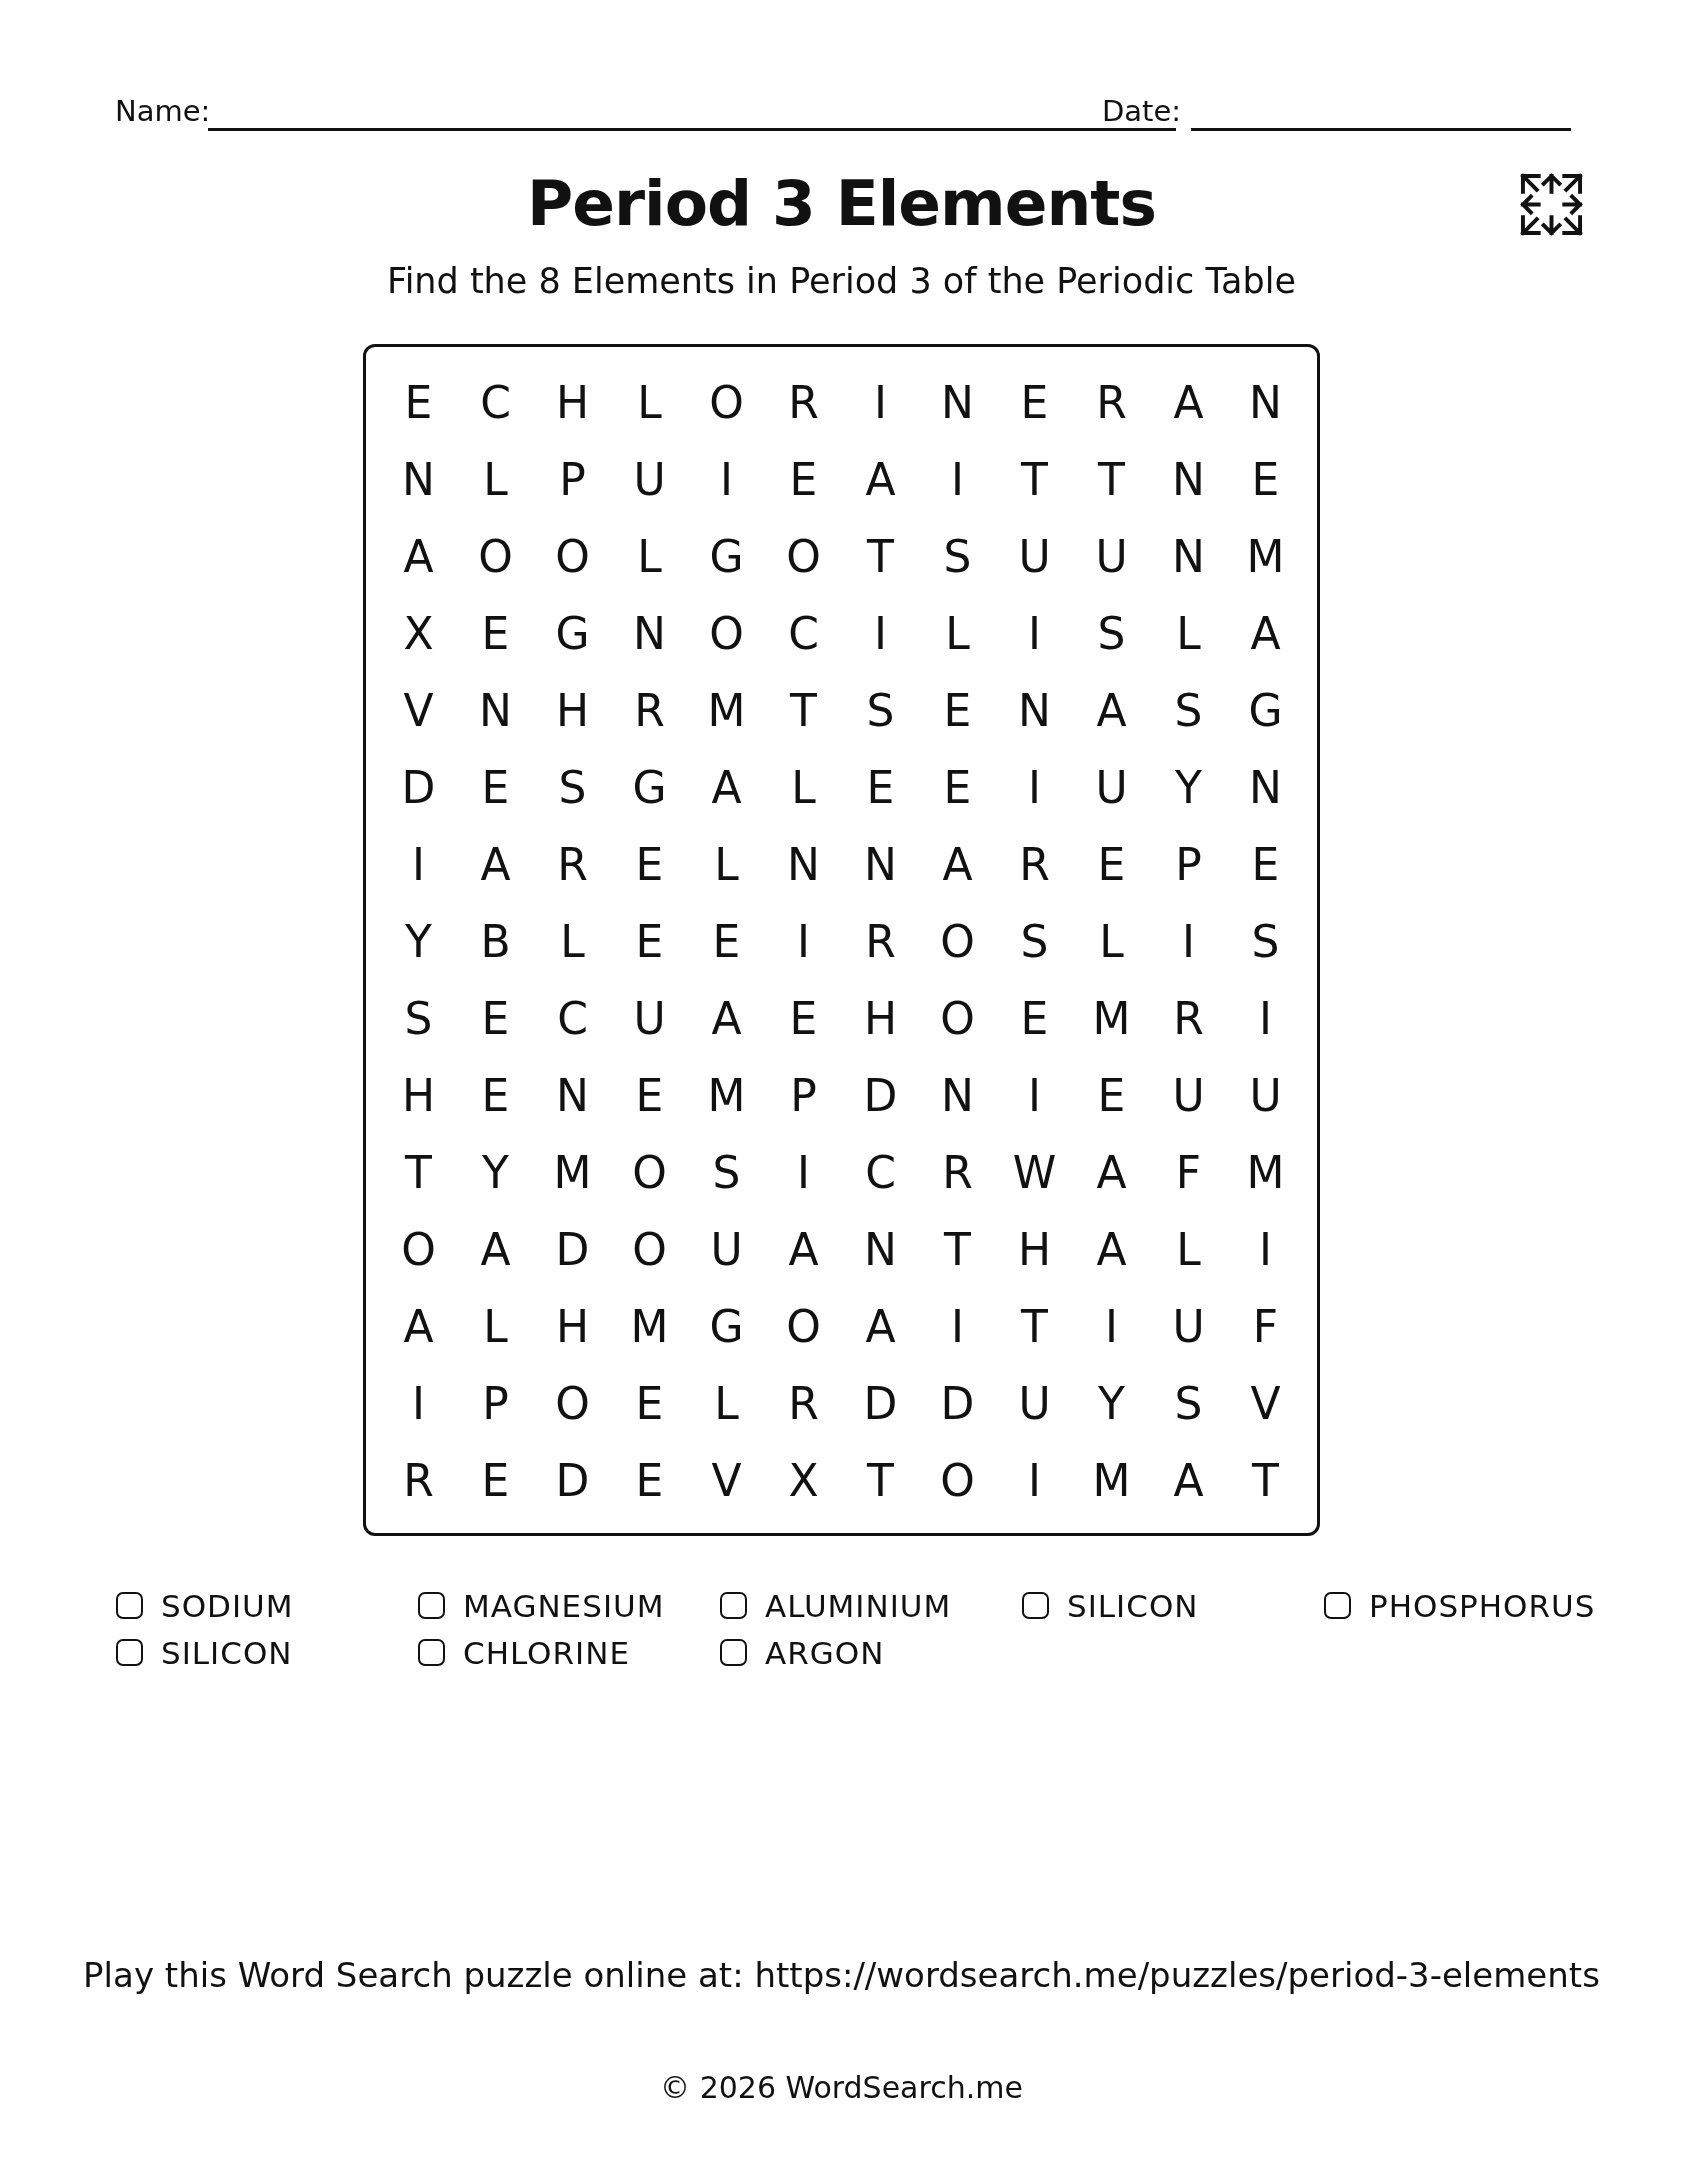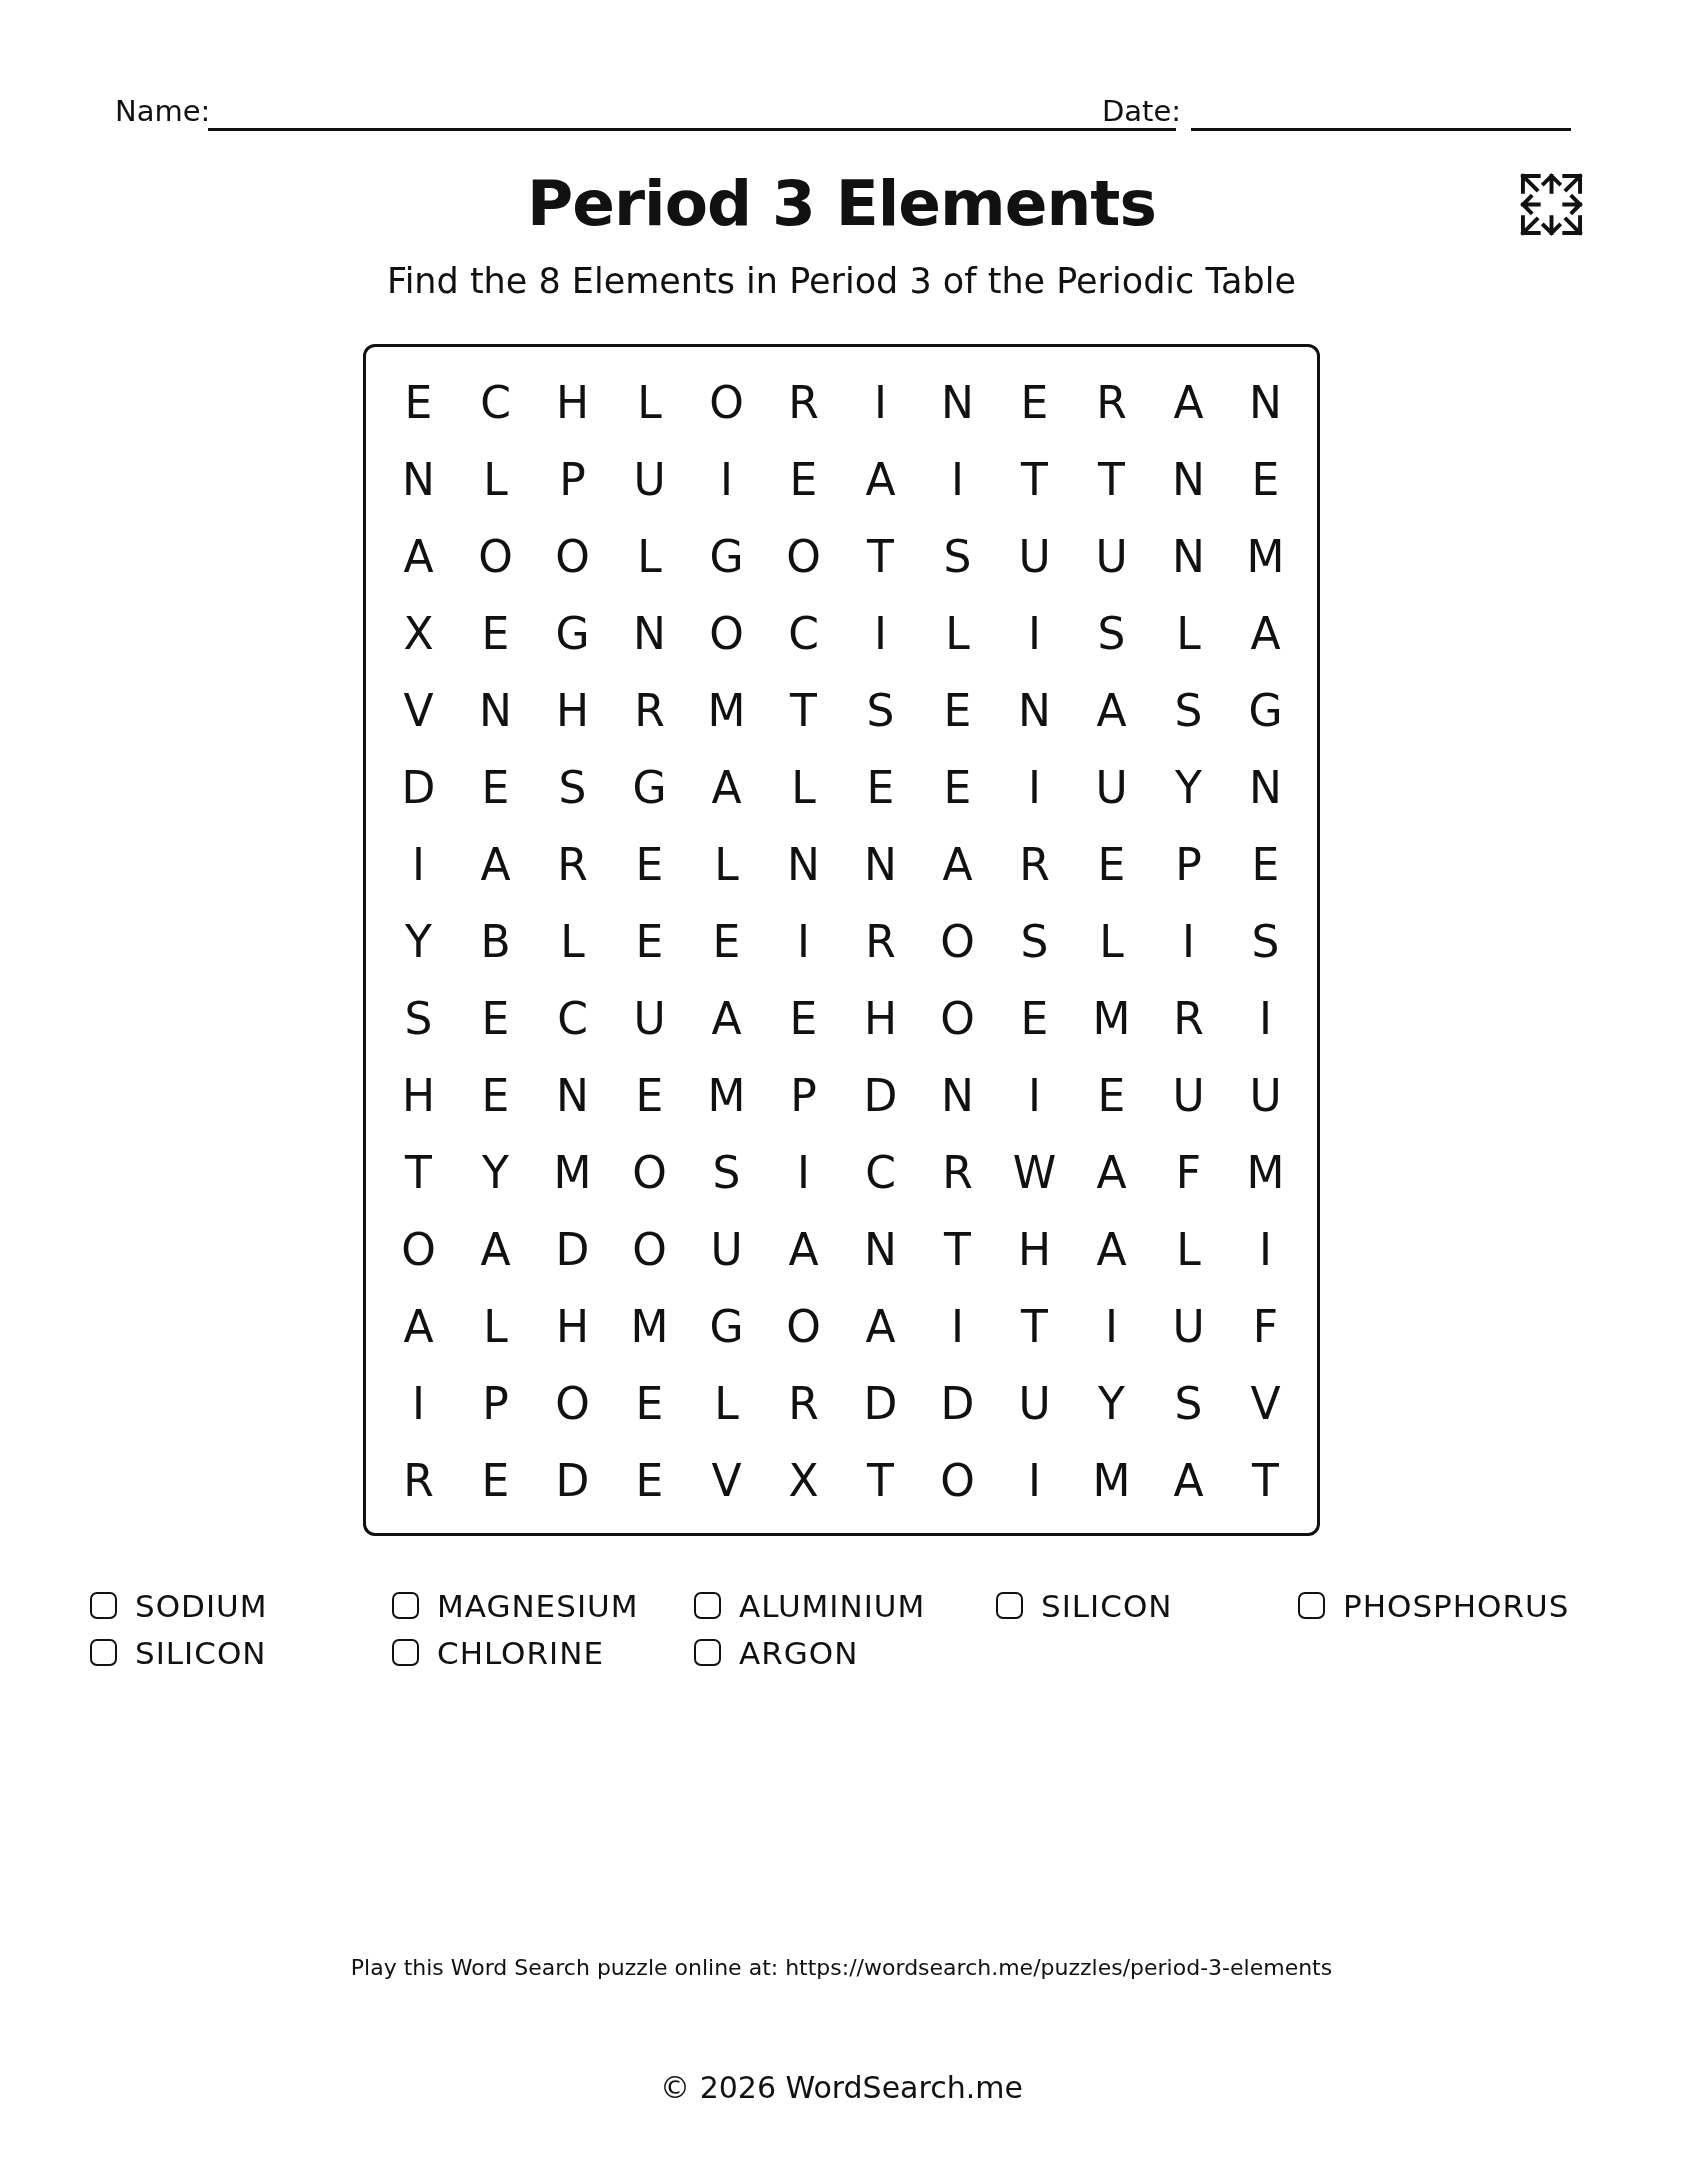--- a/index.html
+++ b/index.html
@@ -10,25 +10,25 @@
   #name-label { left:16px; }
   #name-line { left:109px; width:968px; }
   #date-label { left:1003px; }
   #date-line { left:1092px; width:380px; }
   .title { position:absolute; top:166px; left:0; width:1683px; text-align:center; font-size:63px; font-weight:bold; line-height:75px; letter-spacing:-1px; }
   .subtitle { position:absolute; top:259px; left:0; width:1683px; text-align:center; font-size:35px; line-height:44px; }
   .dir-icon { position:absolute; left:1519px; top:172px; width:65px; height:65px; }
   .grid-box { position:absolute; left:363px; top:344px; width:951px; height:1186px; border:3px solid #111; border-radius:12px; }
   .grid { position:absolute; left:14px; top:17px; display:grid; grid-template-columns:repeat(12, 77px); grid-auto-rows:77px; }
   .cell { display:flex; align-items:center; justify-content:center; font-size:44px; font-family:"DejaVu Sans", sans-serif; }
-  .words { position:absolute; left:90px; top:1582px; width:1525px; display:grid; grid-template-columns:repeat(5, 302px); grid-auto-rows:47px; }
+  .words { position:absolute; left:116px; top:1582px; width:1525px; display:grid; grid-template-columns:repeat(5, 302px); grid-auto-rows:47px; }
   .word { display:flex; align-items:center; height:47px; }
   .chk { width:27px; height:27px; border:2.5px solid #111; border-radius:7px; margin-right:18px; box-sizing:border-box; flex:0 0 auto; }
   .wtxt { font-size:31px; letter-spacing:1px; }
-  .footer-link { position:absolute; top:1955px; left:0; width:1683px; text-align:center; font-size:22px; }
+  .footer-link { position:absolute; top:1955px; left:0; width:1683px; text-align:center; font-size:34px; }
   .footer-copy { position:absolute; top:2026px; left:0; width:1683px; text-align:center; font-size:30px;margin-top:44px; }
 </style>
 </head>
 <body>
 
 <div class="header-row">
   <span id="name-label" class="lbl">Name:</span>
   <div id="name-line" class="line"></div>
   <span id="date-label" class="lbl">Date:</span>
   <div id="date-line" class="line"></div>

